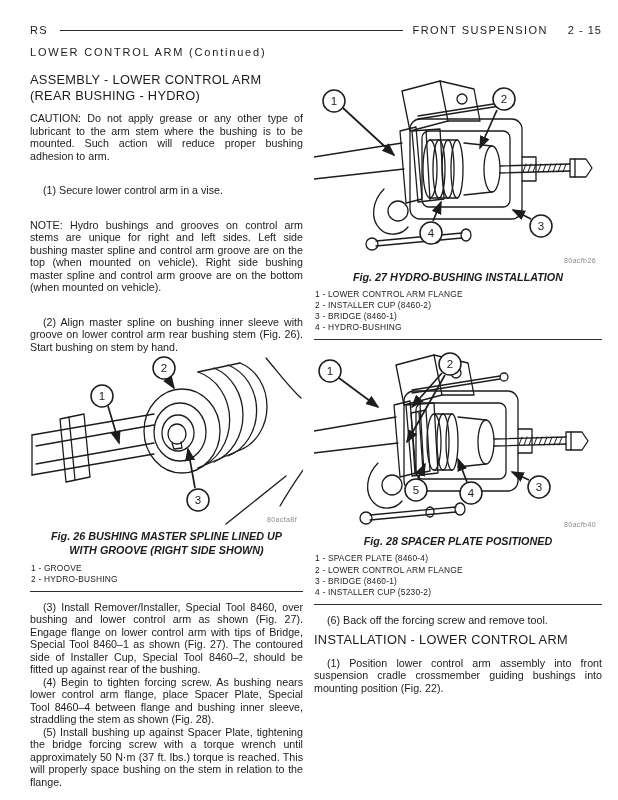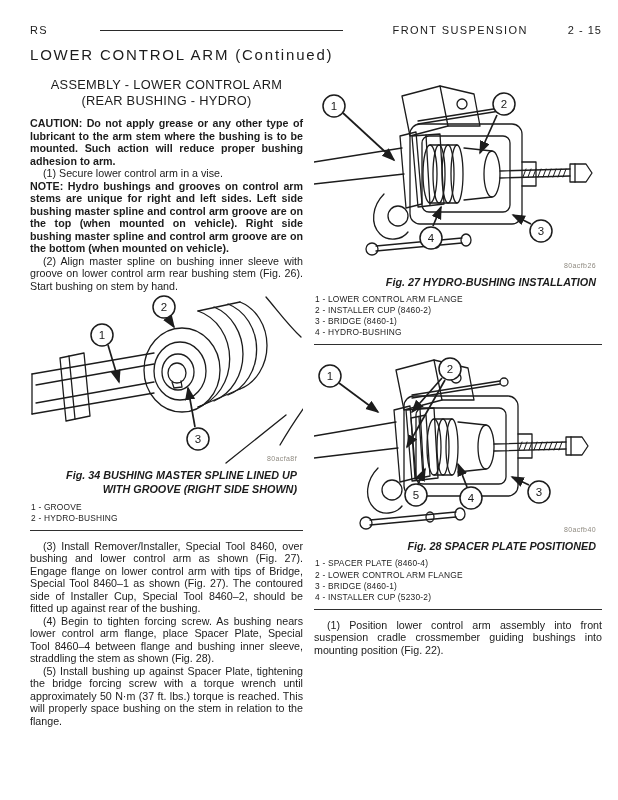--- a/index.html
+++ b/index.html
@@ -3,39 +3,39 @@
 <meta charset="utf-8">
 <style>
   html,body{margin:0;padding:0;}
   body{
     width:618px;height:800px;overflow:hidden;background:#ffffff;
     font-family:"Liberation Sans", sans-serif;color:#1c1c1c;
     -webkit-font-smoothing:antialiased;
   }
   .page{padding:24px 16px 0 30px;}
   
-  .hdr{display:flex;align-items:center;font-size:11px;letter-spacing:1.4px;gap:40px;}
+  .hdr{display:flex;align-items:center;font-size:11px;letter-spacing:1.4px;}
   .hdr-rule{flex:1;border-top:1.4px solid #2a2a2a;margin:0 10px 0 12px;}
-  .hdr-page{letter-spacing:1px;}
-  .continued{font-size:15px;letter-spacing:1.8px;margin-top:10px;}
+  .hdr-page{margin-left:20px;letter-spacing:1px;}
+  .continued{font-size:11px;letter-spacing:1.8px;margin-top:10px;}
   
   .cols{display:flex;gap:11px;margin-top:8px;}
   .col-l{width:273px;flex:none;}
   .col-r{width:288px;flex:none;}
   
-  .h-sec{font-size:12.8px;font-weight:normal;letter-spacing:.3px;line-height:1.22;margin:6px 0 9px;text-align:center;}
+  .h-sec{font-size:12.8px;font-weight:normal;letter-spacing:.3px;line-height:1.22;margin:6px 0 9px;}
   .para{font-size:10.7px;line-height:1.17;text-align:justify;margin:0;}
-  .b{font-weight:bold;}
+  .b{font-weight:normal;}
   .ind{text-indent:13px;}
-  .mt{margin-top:0;}
+  .mt{margin-top:22px;}
   
   .figure{position:relative;margin-top:3px;}
   .figure svg{display:block;}
   .wm{position:absolute;right:6px;bottom:3px;font-size:7px;color:#8f8a80;letter-spacing:.4px;}
-  .fig-cap{font-size:10.8px;font-weight:bold;font-style:italic;text-align:right;line-height:1.3;margin:3px 6px 5px;}
+  .fig-cap{font-size:10.8px;font-weight:bold;font-style:italic;text-align:center;line-height:1.3;margin:3px 6px 5px;}
   .legend{margin:0 0 2px 1px;}
   .legend div{font-size:8.4px;line-height:1.32;letter-spacing:.2px;}
   .rule{border:0;border-top:1.2px solid #2f2f2f;margin:6px 0 9px;}
   
   .ink{stroke:#1c1c1c;fill:none;stroke-width:1.3;stroke-linecap:round;stroke-linejoin:round;}
   .thin{stroke-width:1;}
   .callout circle{fill:#fff;stroke:#1c1c1c;stroke-width:1.5;}
   .callout text{fill:#1c1c1c;font-size:11.5px;text-anchor:middle;}
   .arrow{stroke:#1c1c1c;stroke-width:1.7;fill:none;}
 </style>
@@ -108,21 +108,21 @@
             <circle cx="134" cy="12" r="11"></circle>
               <text x="134" y="16">2</text>
           </g>
           <g class="callout">
             <circle cx="168" cy="144" r="11"></circle>
               <text x="168" y="148">3</text>
           </g>
         </svg>
         <span class="wm">80acfa8f</span>
       </div>
-      <div class="fig-cap">Fig. 34 BUSHING MASTER SPLINE LINED UP WITH GROOVE (RIGHT SIDE SHOWN)</div>
+      <div class="fig-cap">Fig. 26 BUSHING MASTER SPLINE LINED UP WITH GROOVE (RIGHT SIDE SHOWN)</div>
       <div class="legend">
         <div>1 - GROOVE</div>
         <div>2 - HYDRO-BUSHING</div>
       </div>
       <hr class="rule">
 
       <p class="para ind">(3) Install Remover/Installer, Special Tool 8460, over bushing and lower control arm as shown (Fig. 27). Engage flange on lower control arm with tips of Bridge, Special Tool 8460–1 as shown (Fig. 27). The contoured side of Installer Cup, Special Tool 8460–2, should be fitted up against rear of the bushing.</p>
       <p class="para ind">(4) Begin to tighten forcing screw. As bushing nears lower control arm flange, place Spacer Plate, Special Tool 8460–4 between flange and bushing inner sleeve, straddling the stem as shown (Fig. 28).</p>
       <p class="para ind">(5) Install bushing up against Spacer Plate, tightening the bridge forcing screw with a torque wrench until approximately 50 N·m (37 ft. lbs.) torque is reached. This will properly space bushing on the stem in relation to the flange.</p>
     </div>
@@ -304,16 +304,18 @@
       </div>
       <div class="fig-cap">Fig. 28 SPACER PLATE POSITIONED</div>
       <div class="legend">
         <div>1 - SPACER PLATE (8460-4)</div>
         <div>2 - LOWER CONTROL ARM FLANGE</div>
         <div>3 - BRIDGE (8460-1)</div>
         <div>4 - INSTALLER CUP (5230-2)</div>
       </div>
       <hr class="rule">
 
+      <p class="para ind">(6) Back off the forcing screw and remove tool.</p>
+      <h2 class="h-sec">INSTALLATION - LOWER CONTROL ARM</h2>
       <p class="para ind">(1) Position lower control arm assembly into front suspension cradle crossmember guiding bushings into mounting position (Fig. 22).</p>
     </div>
   </div>
 </div>
 
 </body></html>

